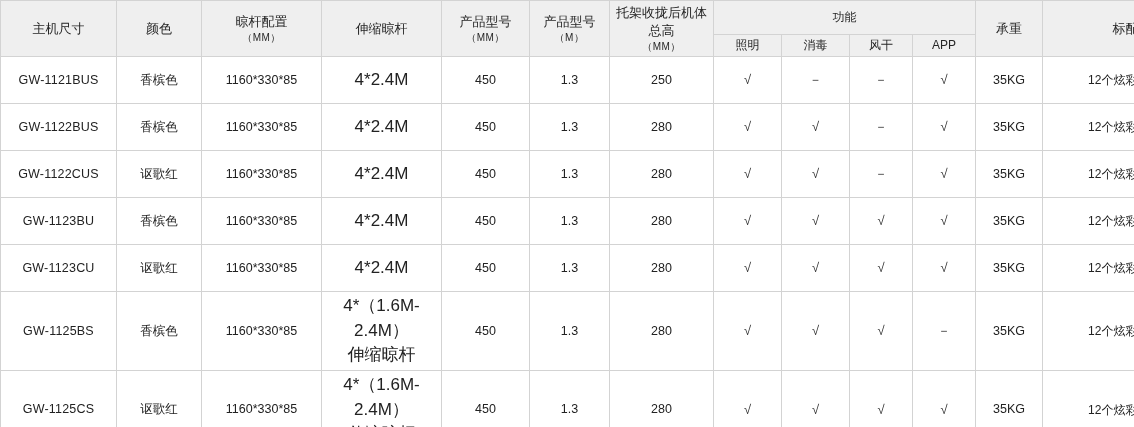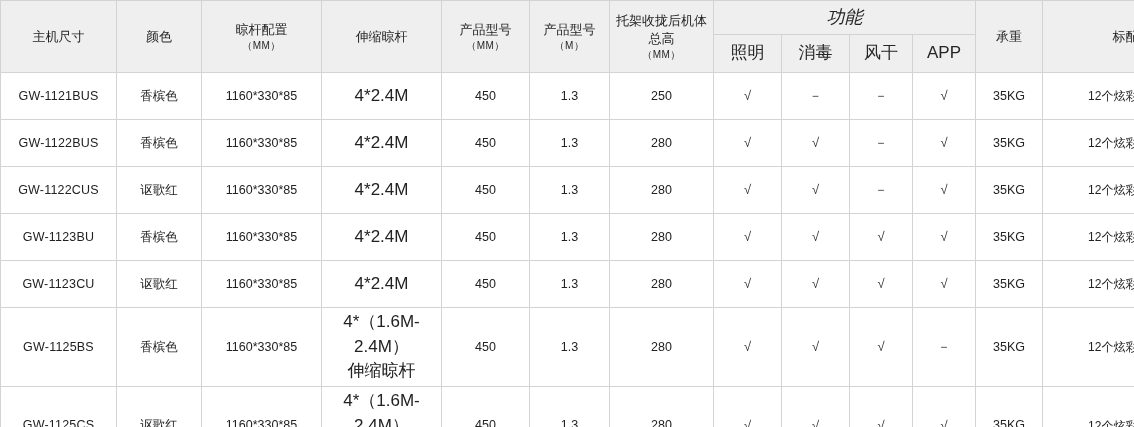--- a/index.html
+++ b/index.html
@@ -39,27 +39,26 @@
     font-size: 13px;
     line-height: 1.35;
   }
   thead th .unit {
     display: block;
     font-size: 10px;
     line-height: 1.3;
     letter-spacing: 0.5px;
   }
   thead th.group-title {
-    font-size: 18px;
+    font-size: 12px;
     height: 34px;
-    font-style: italic;
   }
   thead th.sub {
-    font-size: 17px;
-    height: 38px;
+    font-size: 12px;
+    height: 22px;
   }
   tbody td {
     background: #ffffff;
     font-size: 12.5px;
     height: 47px;
     line-height: 1.35;
     color: #222;
   }
   tbody td.model {
     font-size: 12.5px;

